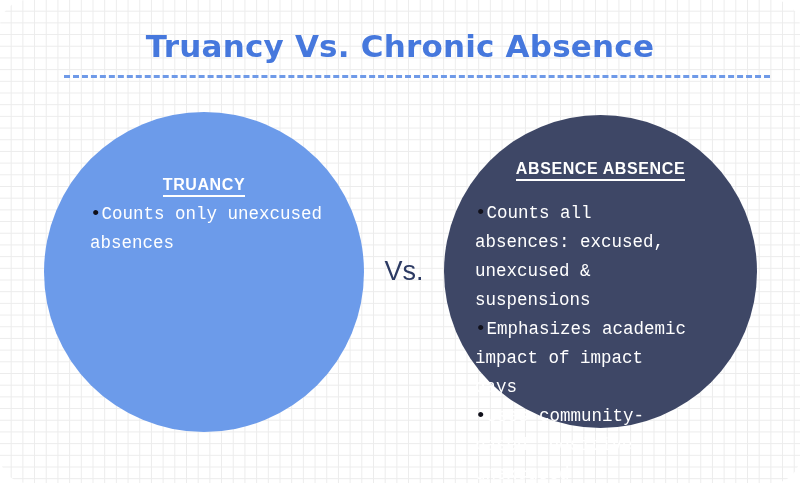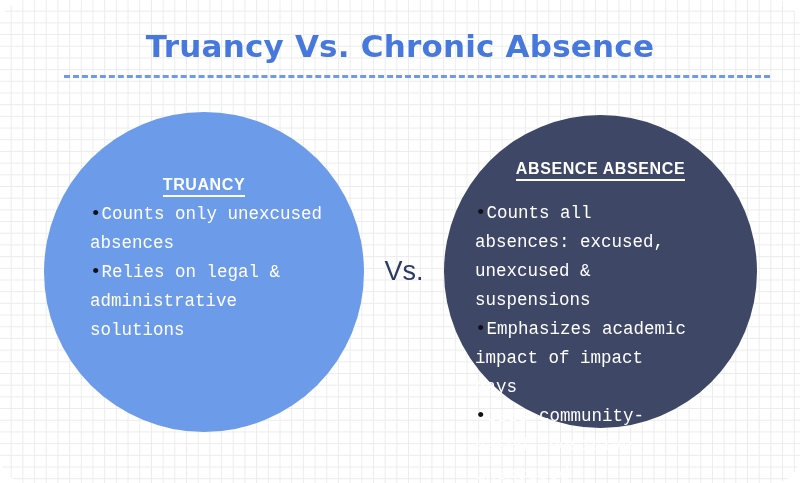--- a/index.html
+++ b/index.html
@@ -155,21 +155,20 @@
   <div id="title">Truancy Vs. Chronic Absence</div>
 
   <div id="divider"></div>
 
   <div class="circle" id="circle-truancy">
     <div class="circle-heading" id="heading-truancy">
       <span>TRUANCY</span>
     </div>
     <ul class="bullet-list" id="bullets-truancy">
       <li><span class="dot">•</span><span>Counts only unexcused absences</span></li>
-      <li><span class="dot">•</span><span>Relies on legal &amp; administrative solutions</span></li>
     </ul>
   </div>
 
   <div id="vs-label">Vs.</div>
 
   <div class="circle" id="circle-chronic">
     <div class="circle-heading" id="heading-chronic">
       <span>ABSENCE ABSENCE</span>
     </div>
     <ul class="bullet-list" id="bullets-chronic">

